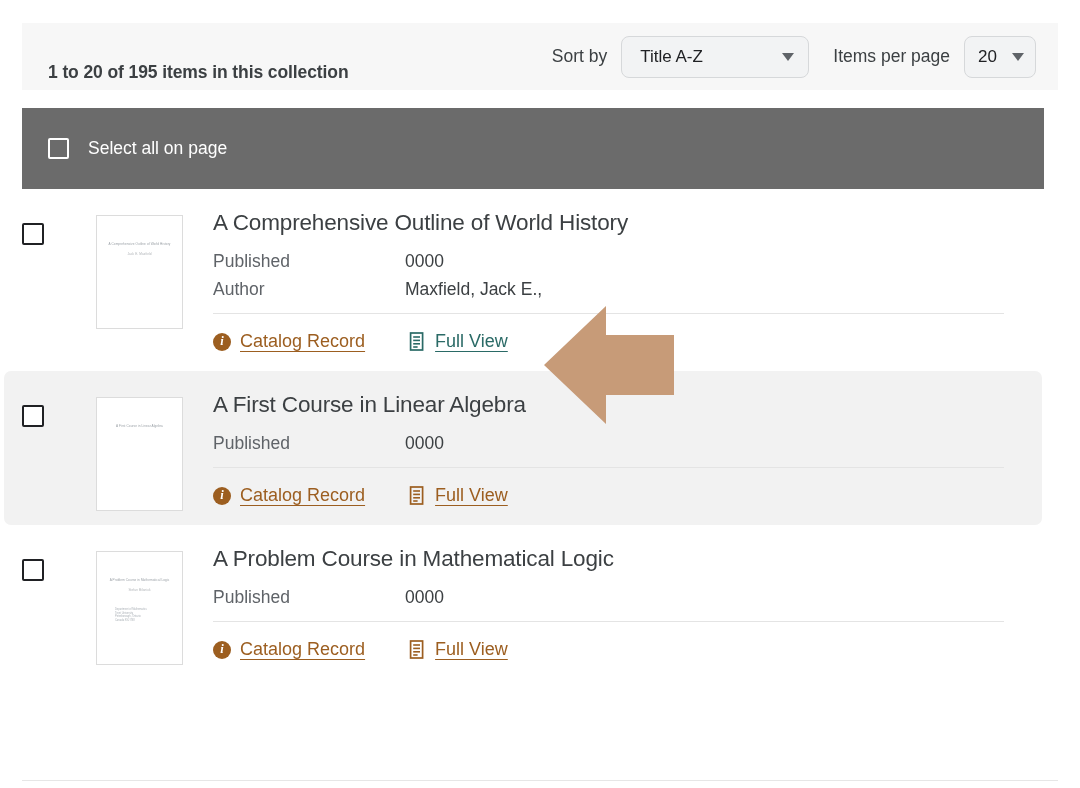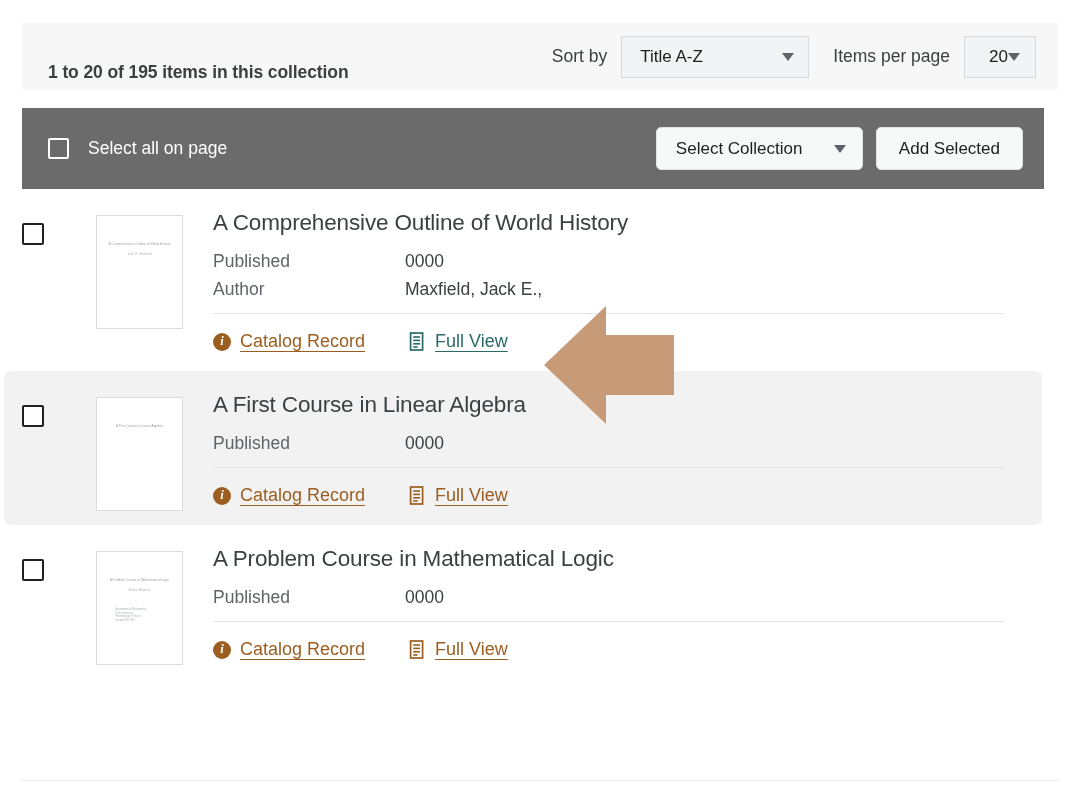--- a/index.html
+++ b/index.html
@@ -44,21 +44,21 @@
     gap: 0;
   }
   .ctl-label {
     font-size: 17.5px;
     color: #3c4043;
     font-weight: normal;
   }
   .select-box {
     background: #f2f3f4;
     border: 1px solid #d6d8da;
-    border-radius: 0;
+    border-radius: 8px;
     height: 42px;
     display: flex;
     align-items: center;
     box-sizing: border-box;
     cursor: pointer;
   }
   .select-box .sel-text {
     font-size: 17px;
     color: #202124;
     white-space: nowrap;
@@ -72,21 +72,22 @@
   }
   #sort-select {
     width: 188px;
     margin-left: 14px;
     padding: 0 14px 0 18px;
     justify-content: space-between;
   }
   #per-page-select {
     width: 72px;
     margin-left: 14px;
-    padding: 0 11px 0 24px;
+    padding: 0 11px 0 13px;
+    justify-content: space-between;
   }
   #items-per-page-label { margin-left: 24px; }
 
   
   .action-bar {
     position: absolute;
     left: 22px;
     top: 108px;
     width: 1022px;
     height: 81px;
@@ -333,29 +334,20 @@
     </div>
   </div>
 </div>
 
 <div class="action-bar">
   <div class="selectall-wrap">
     <span class="cb-white"></span>
     <span class="selectall-label">Select all on page</span>
   </div>
 
-  <div class="action-bar-right">
-    <div class="btn-light" id="collection-select">
-      <span>Select Collection</span>
-      <span class="caret"></span>
-    </div>
-    <div class="btn-light" id="add-selected-button">
-      <span>Add Selected</span>
-    </div>
-  </div>
 </div>
 
 <div class="result-list">
 
   <div class="result-item">
     <span class="item-checkbox"></span>
 
     <div class="thumb">
       <div class="thumb-lines">
         <span>A Comprehensive Outline of World History</span>

